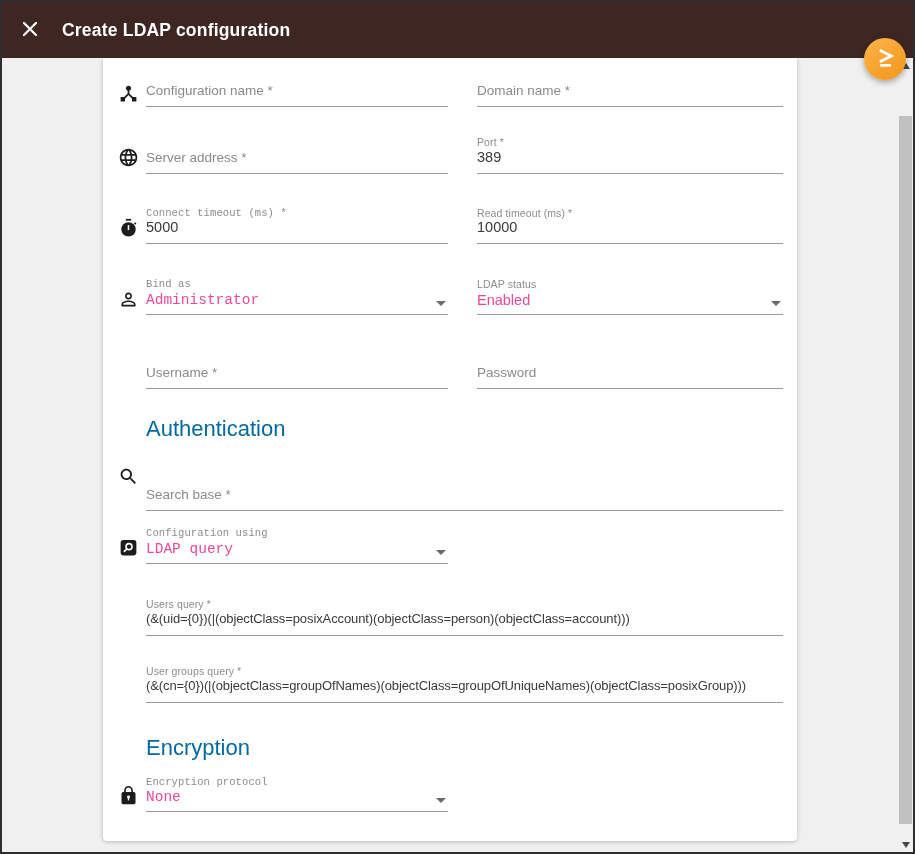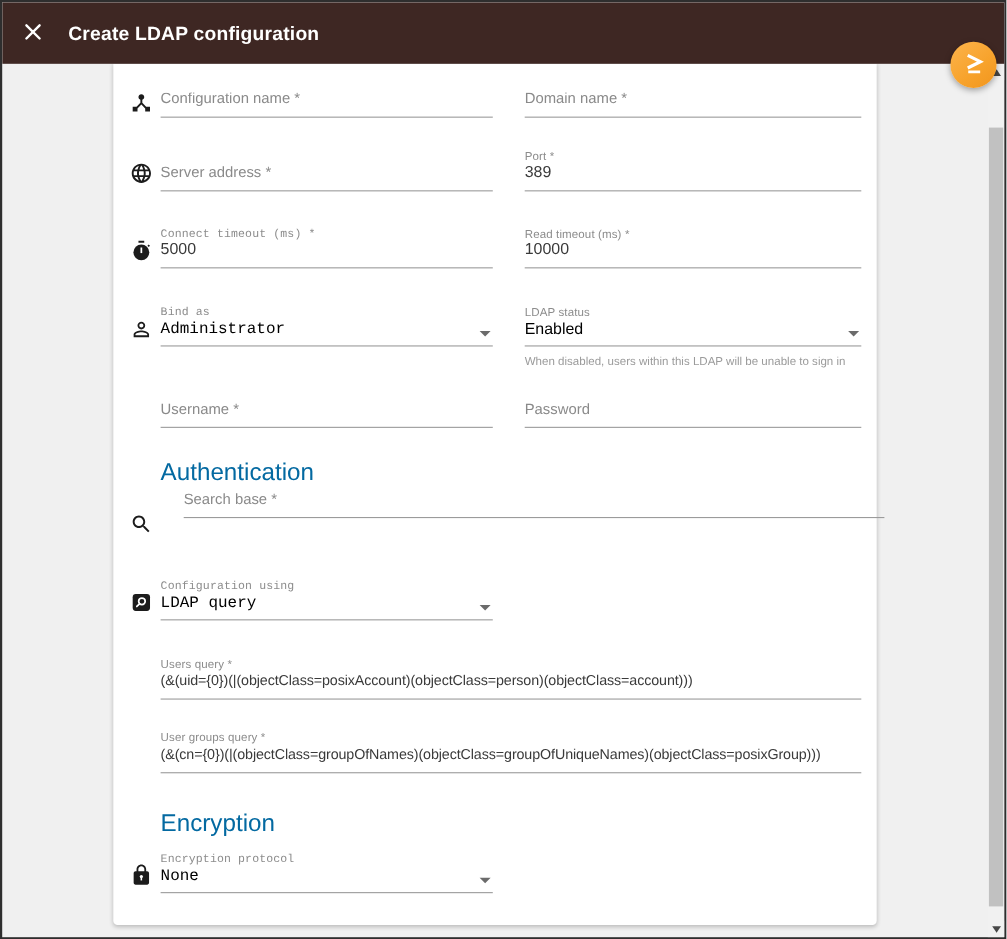--- a/index.html
+++ b/index.html
@@ -44,21 +44,21 @@
   .helper  { position:absolute; font-size:10.5px; color:#9b9b9b; }
   .f-input {
     position:absolute; height:23px; border:none; outline:none;
     border-bottom:1px solid #9b9b9b; background:transparent;
     font-family:inherit; font-size:14.5px; color:#3a3a3a; padding:0 0 11px 0;
   }
   .f-input::placeholder { color:#8a8a8a; opacity:1; font-size:13.5px; }
   .f-input.mono-q { font-size:13px; letter-spacing:-.1px; }
   .f-select {
     position:absolute; height:23px; border-bottom:1px solid #9b9b9b;
-    font-size:14.5px; color:#000000; cursor:pointer; padding-bottom:9px;
+    font-size:14.5px; color:#ec4899; cursor:pointer; padding-bottom:9px;
   }
   .caret {
     position:absolute; right:2px; bottom:8px; width:0; height:0;
     border-left:5px solid transparent; border-right:5px solid transparent;
     border-top:5.5px solid #6b6b6b;
   }
   .section-heading { position:absolute; font-size:22px; color:#0369a1; font-weight:400; }
   .f-icon { position:absolute; left:15px; width:21px; height:21px; color:#1c1c1c; }
   .f-icon svg { width:21px; height:21px; display:block; }
   
@@ -138,33 +138,32 @@
     <span class="f-label c1 abs" style="top:220px">Bind as</span>
     <div class="f-select c1" style="top:234px">
       <span>Administrator</span>
       <span class="caret"></span>
     </div>
     <span class="f-label c2 abs" style="top:220px">LDAP status</span>
     <div class="f-select c2" style="top:234px">
       <span>Enabled</span>
       <span class="caret"></span>
     </div>
-    <span class="helper c2 abs" style="top:265px">When disabled, users within this LDAP will be unable to sign in</span>
 
     <input class="f-input c1" style="top: 308px;" placeholder="Username *">
     <input class="f-input c2" style="top: 308px;" placeholder="Password">
 
     <h2 class="section-heading" style="left:43px; top:358px">Authentication</h2>
 
     <span class="f-icon" style="top:408px">
       <svg viewBox="0 0 24 24" fill="currentColor">
           <path d="M15.5 14h-.79l-.28-.27C15.41 12.59 16 11.11 16 9.5 16 5.91 13.09 3 9.5 3S3 5.91 3 9.5 5.91 16 9.5 16c1.61 0 3.09-.59 4.23-1.57l.27.28v.79l5 4.99L20.49 19l-4.99-5zm-6 0C7.01 14 5 11.99 5 9.5S7.01 5 9.5 5 14 7.01 14 9.5 11.99 14 9.5 14z"></path>
         </svg>
     </span>
-    <input class="f-input cf" style="top: 390px; margin-left: 21px;" placeholder="Search base *">
+    <input class="f-input cf" style="top: 430px;" placeholder="Search base *">
 
     <span class="f-icon" style="top:479px">
       <svg viewBox="0 0 24 24">
           <rect x="3" y="3.5" width="18" height="17.5" rx="3.2" fill="currentColor"></rect>
           <circle cx="12.6" cy="11" r="3.4" fill="none" stroke="#fff" stroke-width="1.8"></circle>
           <path d="M10.1 13.6l-2.8 2.8" stroke="#fff" stroke-width="1.8" stroke-linecap="round"></path>
         </svg>
     </span>
     <span class="f-label c1 abs" style="top:469px">Configuration using</span>
     <div class="f-select c1" style="top:483px">

